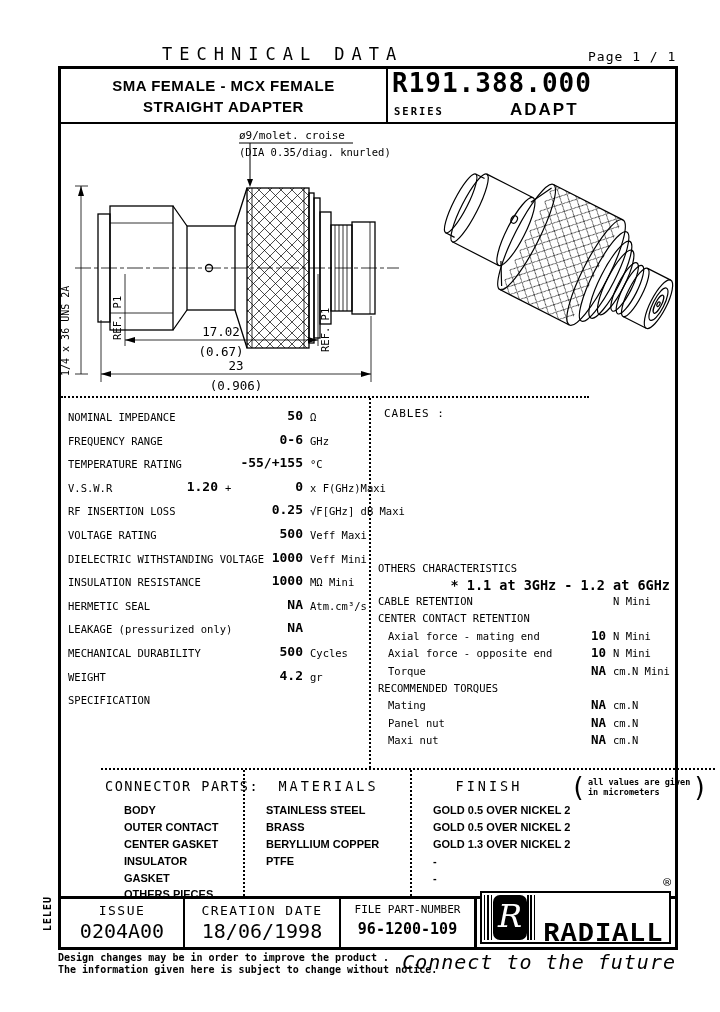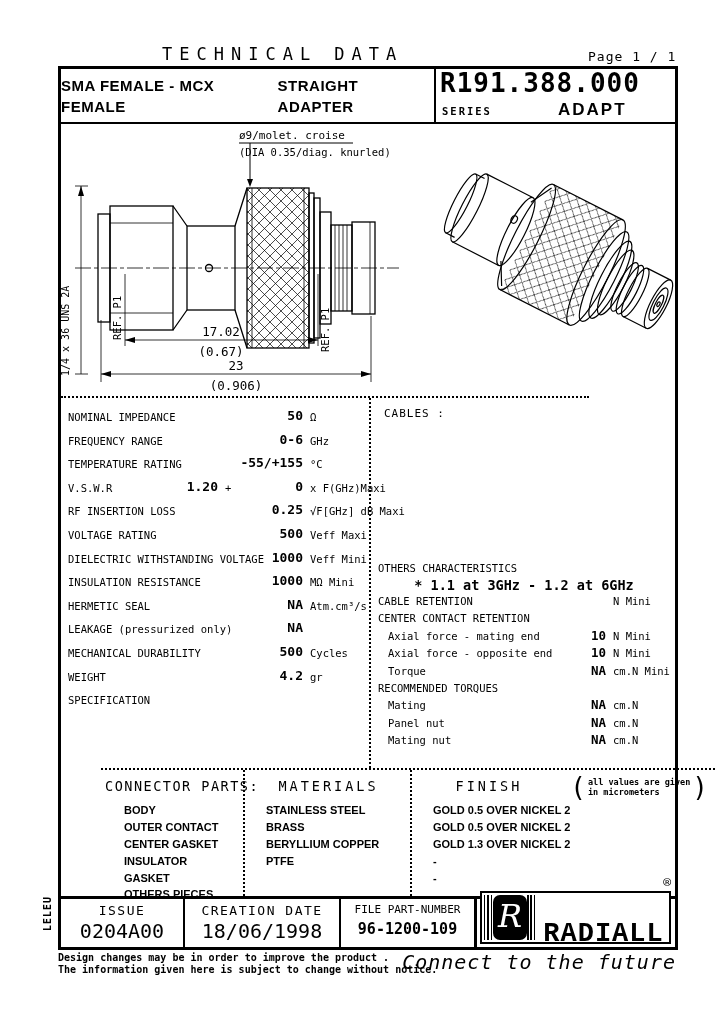--- a/index.html
+++ b/index.html
@@ -7,21 +7,21 @@
     width:720px;height:1012px;background:#ffffff;color:#000;
     font-family:"DejaVu Sans Mono",monospace;position:relative;overflow:hidden;
   }
   .hdr-title{position:absolute;left:162px;top:44px;font-size:17px;letter-spacing:7px;white-space:nowrap;}
   .hdr-page{position:absolute;left:588px;top:49px;font-size:13px;letter-spacing:1px;white-space:nowrap;}
 
   .frame{position:absolute;left:58px;top:66px;width:620px;height:884px;border:3px solid #000;box-sizing:border-box;}
 
   
   .titleblock{position:absolute;left:0;top:0;width:614px;height:55px;border-bottom:2px solid #000;box-sizing:border-box;display:flex;}
-  .tb-left{width:375px;border-right:2px solid #000;box-sizing:border-box;display:flex;flex-direction:row;align-items:center;justify-content:center;
+  .tb-left{width:327px;border-right:2px solid #000;box-sizing:border-box;display:flex;flex-direction:column;align-items:center;justify-content:center;
     font-family:"Liberation Sans",sans-serif;font-weight:bold;font-size:15px;line-height:1.4;letter-spacing:.5px;}
   .tb-right{flex:1;position:relative;}
   .tb-pn{position:absolute;left:4px;top:-1px;font-size:26px;font-weight:bold;letter-spacing:1px;white-space:nowrap;}
   .tb-series-label{position:absolute;left:6px;top:36px;font-size:10.5px;font-weight:bold;letter-spacing:2px;}
   .tb-series-val{position:absolute;left:122px;top:31px;font-size:17px;font-weight:bold;letter-spacing:2px;font-family:"Liberation Sans",sans-serif;}
 
   svg.drawing{position:absolute;left:0;top:55px;width:614px;height:272px;}
   svg text{font-family:"DejaVu Sans Mono",monospace;fill:#000;}
 
   
@@ -31,21 +31,21 @@
   .spec-row .lab{position:absolute;left:0;top:5px;font-size:10.5px;white-space:nowrap;}
   .spec-row .v1{position:absolute;right:151px;top:2px;font-size:13px;font-weight:bold;white-space:nowrap;}
   .spec-row .op{position:absolute;left:157px;top:5px;font-size:10.5px;}
   .spec-row .val{position:absolute;right:66px;top:2px;font-size:13px;font-weight:bold;white-space:nowrap;}
   .spec-row .unit{position:absolute;left:242px;top:5px;font-size:10.5px;white-space:nowrap;}
 
   .spec-right{position:absolute;left:308px;top:0;width:306px;height:100%;border-left:2px dotted #000;box-sizing:border-box;}
   .cables{position:absolute;left:7px;top:9px;font-size:11px;letter-spacing:1px;margin-left:6px;}
   .others{position:absolute;left:7px;top:164px;width:292px;}
   .others-title{font-size:10.5px;white-space:nowrap;}
-  .others-note{font-size:13.5px;font-weight:bold;text-align:center;margin-top:3px;white-space:nowrap;}
+  .others-note{font-size:13.5px;font-weight:bold;text-align:right;margin-top:3px;white-space:nowrap;}
   .or-row{position:relative;height:17.4px;font-size:10.5px;}
   .or-row .lab{position:absolute;left:0;top:2px;white-space:nowrap;}
   .or-row.ind .lab{left:10px;}
   .or-row .val{position:absolute;right:64px;top:0;font-weight:bold;font-size:12.5px;}
   .or-row .unit{position:absolute;left:235px;top:2px;white-space:nowrap;}
 
   
   .parts{position:absolute;left:0;top:699px;width:614px;height:128px;border-top:2px dotted #000;box-sizing:border-box;margin-left:40px;}
   .pt-div1{position:absolute;left:142px;top:0;height:100%;border-left:2px dotted #000;}
   .pt-div2{position:absolute;left:309px;top:0;height:100%;border-left:2px dotted #000;}
@@ -283,21 +283,21 @@
             <span class="lab">Mating</span>
             <span class="val">NA</span>
             <span class="unit">cm.N</span>
           </div>
         <div class="or-row ind">
             <span class="lab">Panel nut</span>
             <span class="val">NA</span>
             <span class="unit">cm.N</span>
           </div>
         <div class="or-row ind">
-            <span class="lab">Mating nut</span>
+            <span class="lab">Maxi nut</span>
             <span class="val">NA</span>
             <span class="unit">cm.N</span>
           </div>
       </div>
     </div>
   </div>
 
   <div class="parts">
     <div class="pt-div1"></div>
     <div class="pt-div2"></div>

